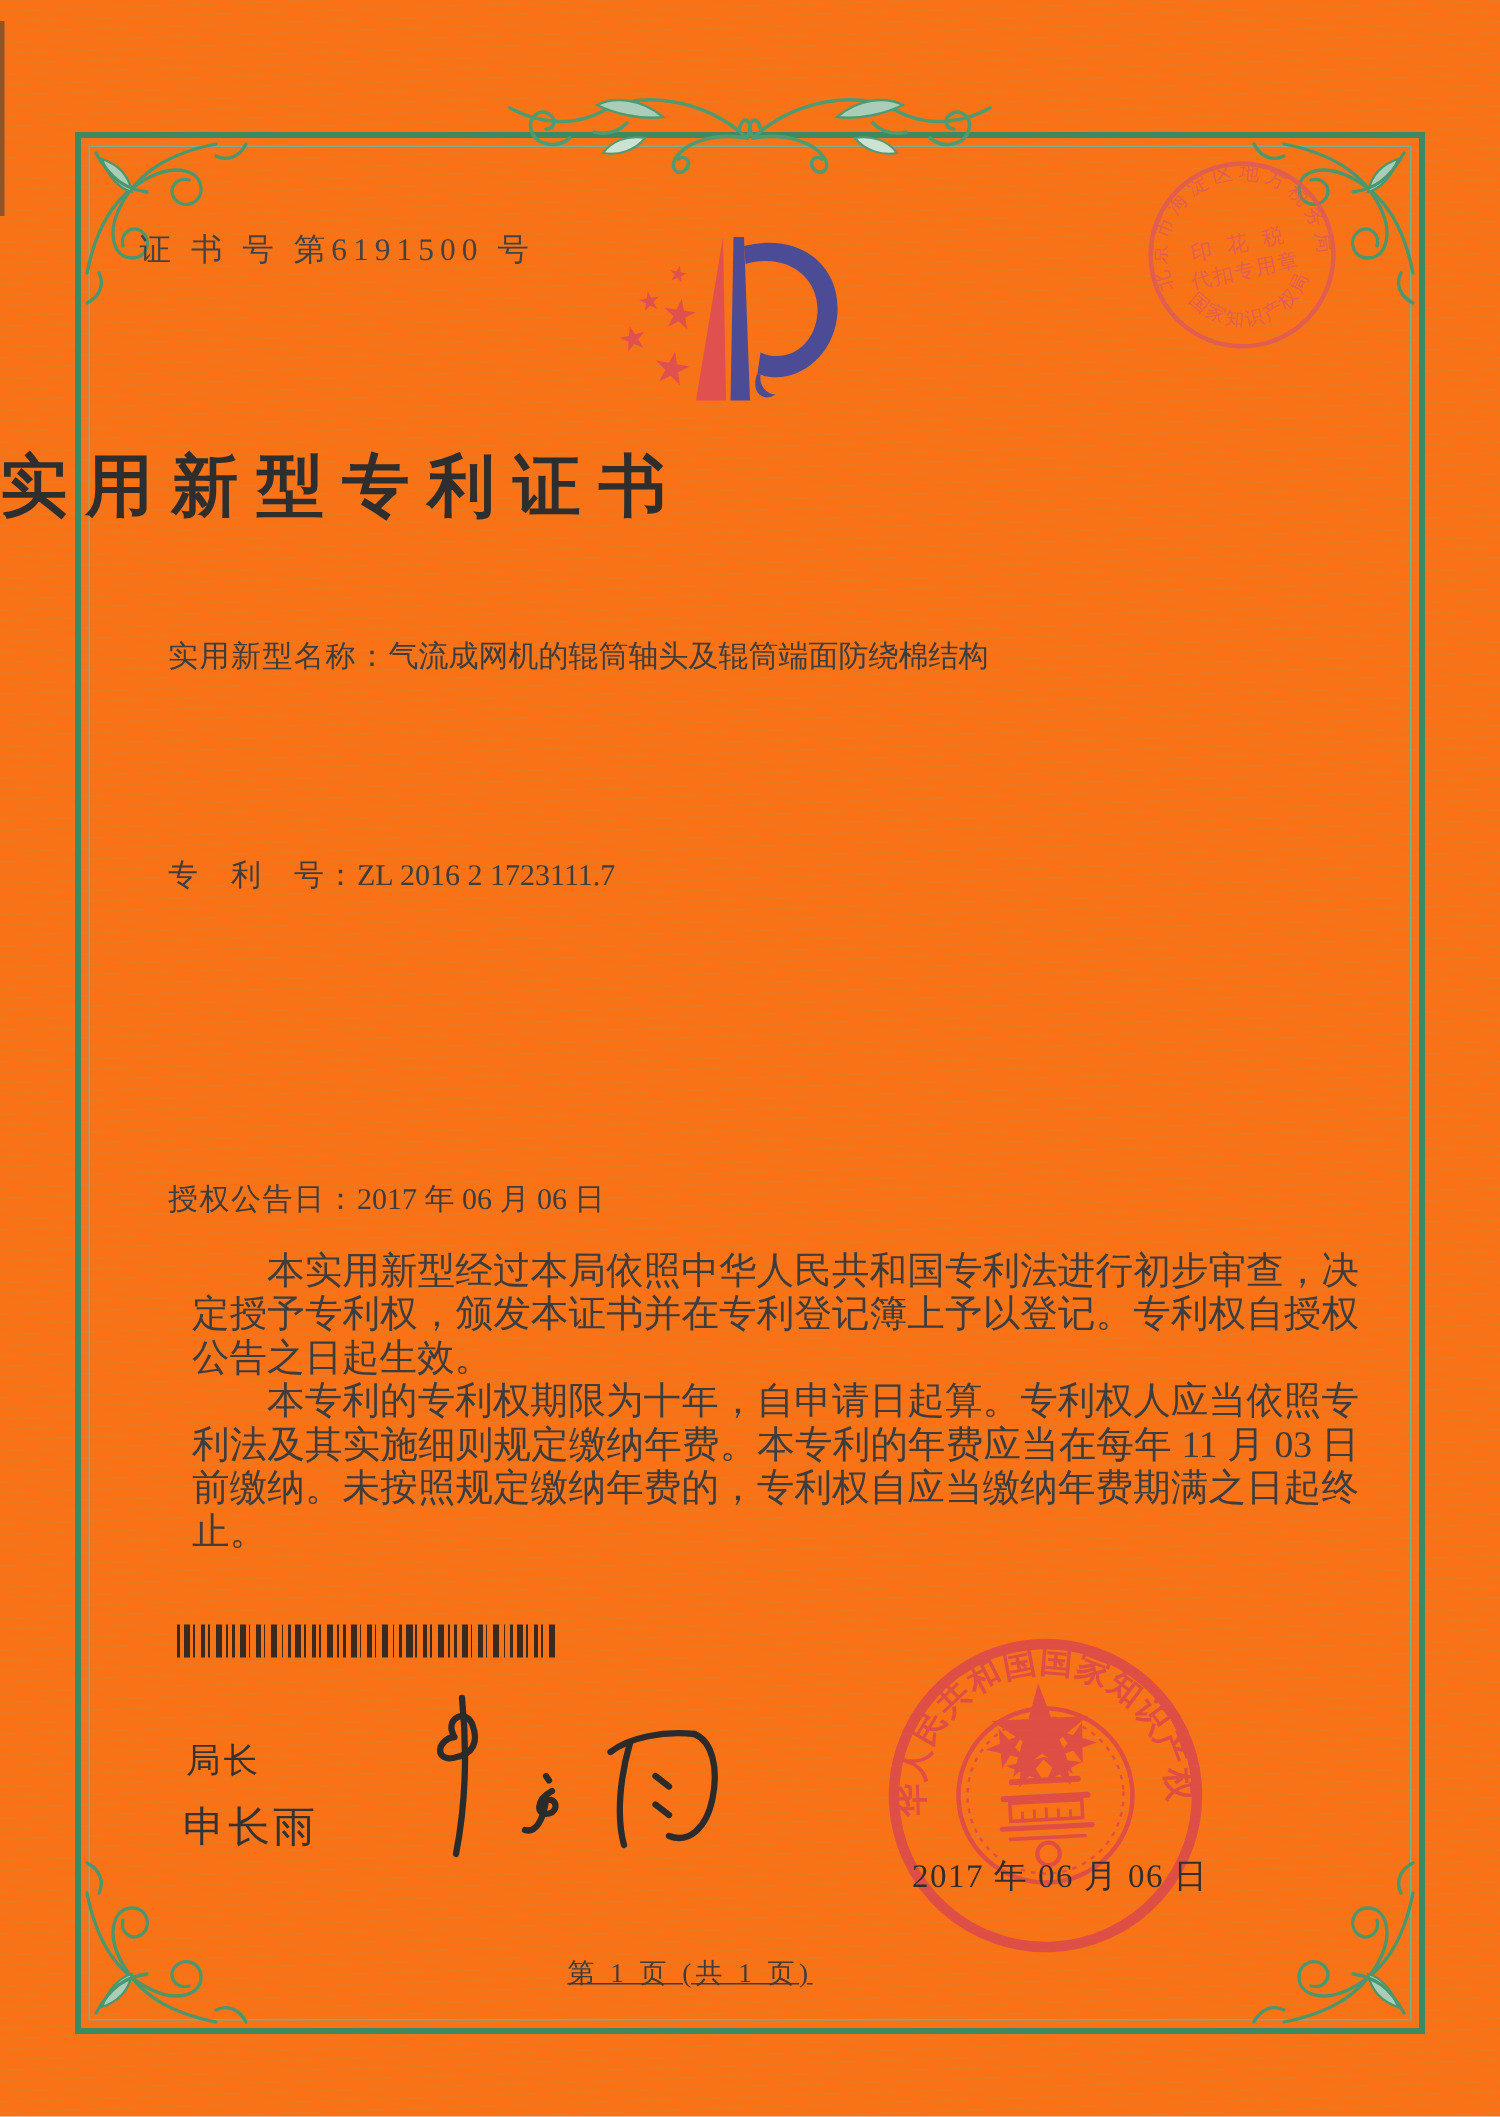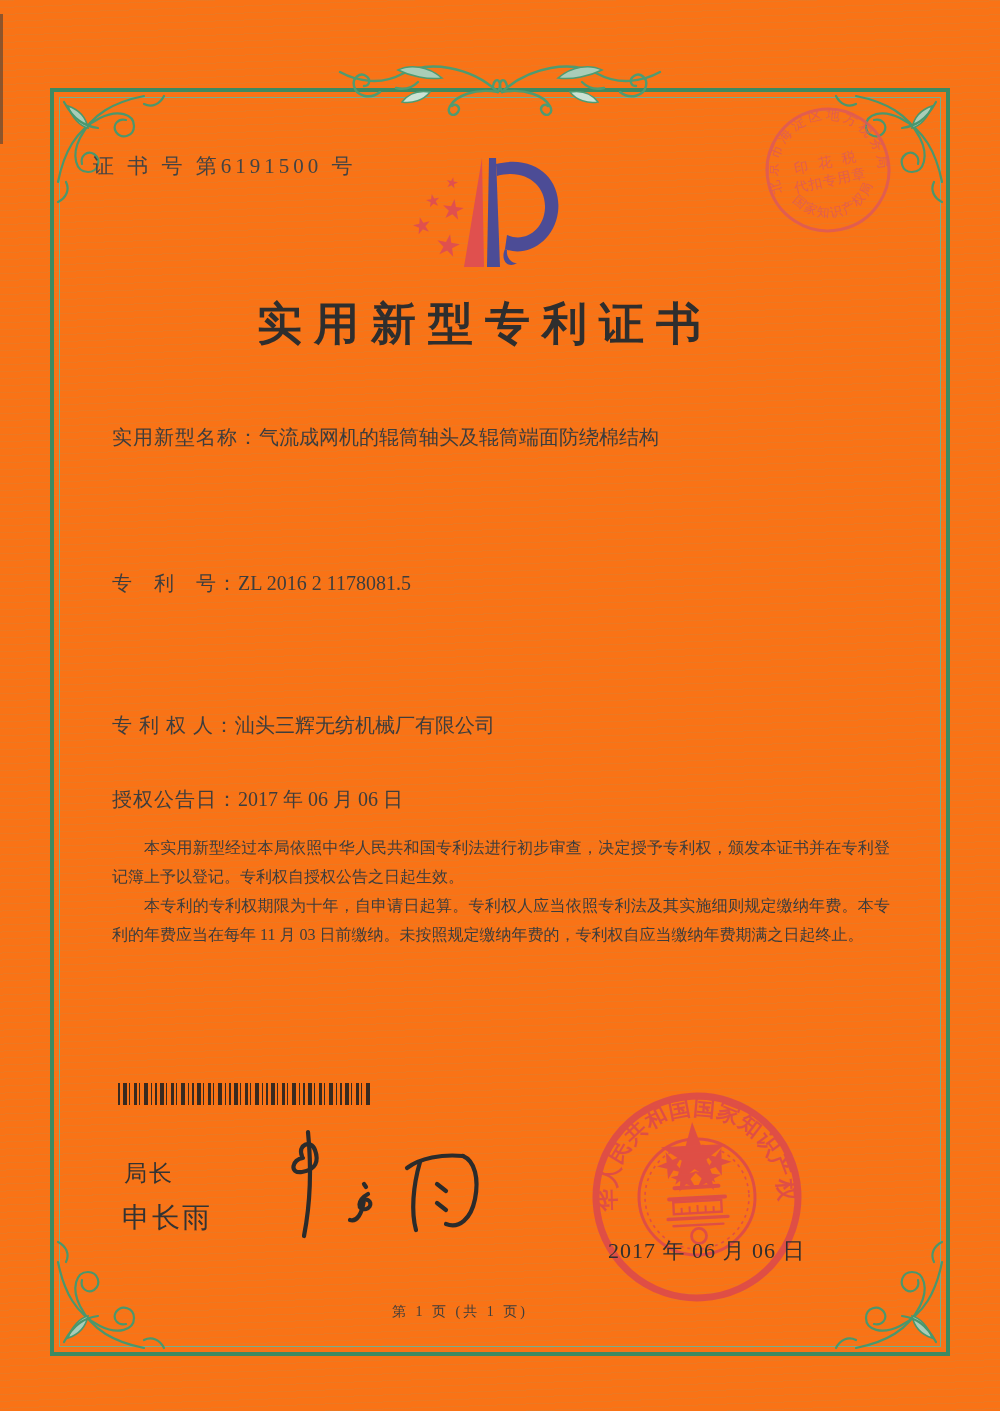--- a/index.html
+++ b/index.html
@@ -14,44 +14,44 @@
       rgba(120,170,140,0.10) 0px, rgba(120,170,140,0.10) 1px,
       transparent 1px, transparent 7px);
   }
   .scan-artifact{position:absolute;left:0;top:14px;width:3px;height:130px;background:#3a3a3a;opacity:.55;z-index:1;}
   .frame-outer{position:absolute;left:50px;top:88px;width:900px;height:1268px;
     box-sizing:border-box;border:4px solid #3d8a62;z-index:1;}
   .frame-inner{position:absolute;left:59px;top:97px;width:882px;height:1250px;
     box-sizing:border-box;border:1px solid #74af8f;z-index:1;}
   .abs{position:absolute;z-index:2;}
   .cert-no{left:93px;top:152px;font-size:21px;letter-spacing:4px;color:#434343;}
-  .big-title{left:0;right:30px;top:294px;text-align:center;font-size:45px;font-weight:bold;
+  .big-title{left:0;right:30px;top:294px;font-size:45px;font-weight:bold;
     letter-spacing:12px;color:#2e2e2e;}
   .row{left:112px;font-size:20px;color:#3d3d3d;white-space:nowrap;}
   .row .lbl{letter-spacing:1px;}
-  .paras{left:112px;width:778px;top:833px;font-size:16px;line-height:29px;
+  .paras{left:128px;width:778px;top:833px;font-size:25px;line-height:29px;
     text-align:justify;color:#3d3d3d;}
   .paras p{margin:0;text-indent:2em;}
   .barcode{left:118px;top:1083px;width:252px;height:22px;
     background:repeating-linear-gradient(90deg,
       #202020 0 2px, transparent 2px 5px,
       #202020 5px 9px, transparent 9px 11px,
       #202020 11px 12px, transparent 12px 16px,
       #202020 16px 19px, transparent 19px 21px,
       #202020 21px 22px, transparent 22px 26px,
       #202020 26px 30px, transparent 30px 33px,
       #202020 33px 34px, transparent 34px 37px);
     opacity:.88;}
   .sig-title{left:124px;top:1158px;font-size:23px;letter-spacing:2px;color:#333;}
   .sig-name{left:122px;top:1199px;font-size:28px;letter-spacing:2px;color:#333;}
   .signature-svg{left:262px;top:1126px;z-index:3;}
   .office-seal{left:587px;top:1087px;opacity:.9;z-index:3;transform:rotate(-3deg);}
   .seal-date{left:608px;top:1236px;font-size:22px;letter-spacing:1px;color:#2f2f2f;z-index:4;}
   .tax-stamp{left:762px;top:104px;opacity:.85;transform:rotate(-12deg);z-index:3;}
-  .footer{left:0;right:80px;top:1303px;text-align:center;font-size:14px;letter-spacing:3px;color:#3d3d3d;}
+  .footer{left:0;right:80px;top:1303px;text-align:center;font-size:18px;letter-spacing:3px;color:#3d3d3d;text-decoration:underline;}
   .logo{left:398px;top:150px;}
   .ornament-top{left:320px;top:48px;z-index:2;}
   .corner{position:absolute;width:130px;height:130px;z-index:2;}
   .corner.br{left:816px;top:1222px;}
   .corner.bl{left:54px;top:1222px;transform:scaleX(-1);}
   .corner.tr{left:816px;top:92px;transform:scaleY(-1);}
   .corner.tl{left:54px;top:92px;transform:scale(-1,-1);}
 </style>
 </head>
 <body>
@@ -154,24 +154,21 @@
       <textPath href="#taxBottom" startOffset="50%" text-anchor="middle">国家知识产权局</textPath>
     </text>
   </svg>
 
   <div class="abs big-title">实用新型专利证书</div>
 
   <div class="abs row" style="top:424px">
     <span class="lbl">实用新型名称：</span><span>气流成网机的辊筒轴头及辊筒端面防绕棉结构</span>
   </div>
   <div class="abs row" style="top:570px">
-    <span class="lbl">专　利　号：</span><span>ZL 2016 2 1178081.5</span>
-  </div>
-  <div class="abs row" style="top:712px">
-    <span class="lbl">专 利 权 人：</span><span>汕头三辉无纺机械厂有限公司</span>
+    <span class="lbl">专　利　号：</span><span>ZL 2016 2 1723111.7</span>
   </div>
   <div class="abs row" style="top:786px">
     <span class="lbl">授权公告日：</span><span>2017 年 06 月 06 日</span>
   </div>
 
   <div class="abs paras">
     <p>本实用新型经过本局依照中华人民共和国专利法进行初步审查，决定授予专利权，颁发本证书并在专利登记簿上予以登记。专利权自授权公告之日起生效。</p>
     <p>本专利的专利权期限为十年，自申请日起算。专利权人应当依照专利法及其实施细则规定缴纳年费。本专利的年费应当在每年 11 月 03 日前缴纳。未按照规定缴纳年费的，专利权自应当缴纳年费期满之日起终止。</p>
   </div>
 

